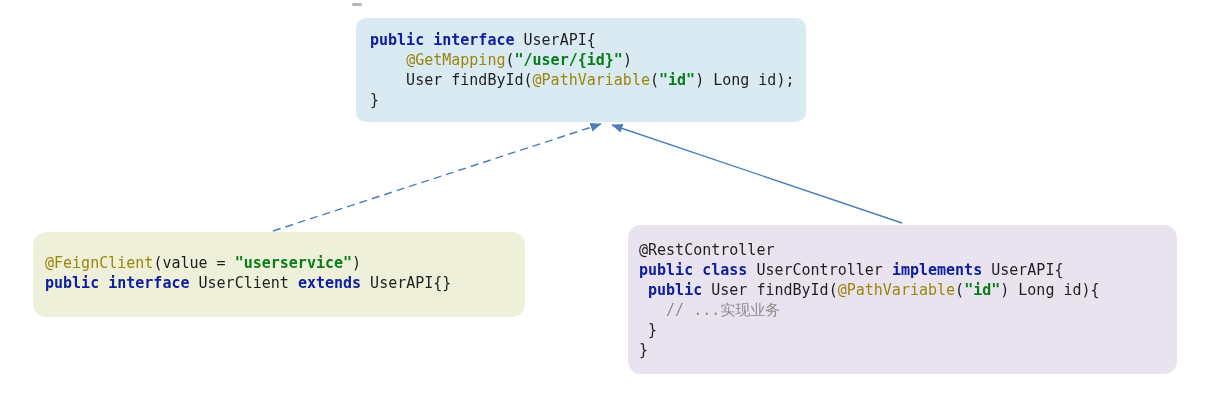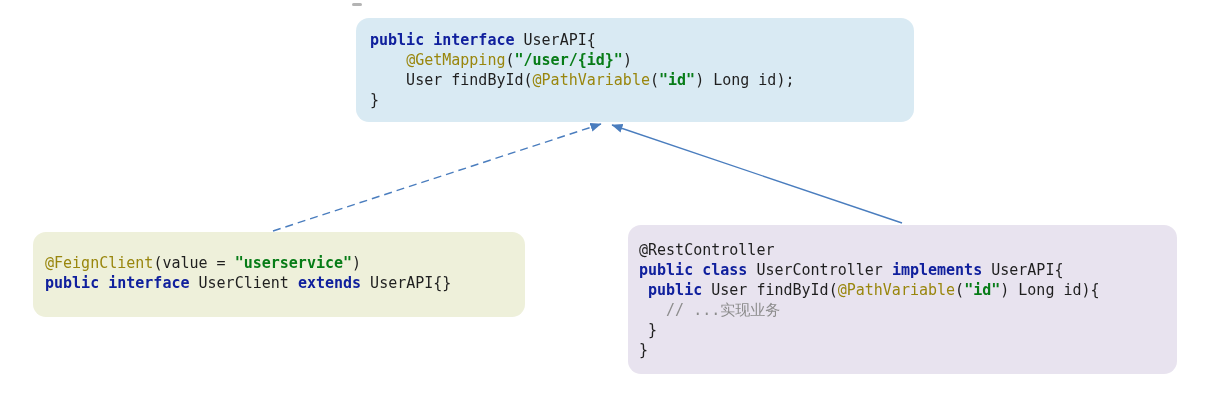--- a/index.html
+++ b/index.html
@@ -15,21 +15,21 @@
     position: absolute;
     left: 0; top: 0;
     width: 1221px; height: 405px;
     pointer-events: none;
   }
   .code-box {
     position: absolute;
     box-sizing: border-box;
     border-radius: 13px;
   }
-  .box-top   { left: 356px; top: 18px;  width: 558px; height: 104px; padding: 12px 14px; }
+  .box-top   { left: 356px; top: 18px;  width: 450px; height: 104px; padding: 12px 14px; border-radius: 10px; }
   .box-left  { left: 33px;  top: 232px; width: 492px; height: 85px;  padding: 21px 12px; }
   .box-right { left: 628px; top: 225px; width: 549px; height: 149px; padding: 15px 11px; }
   .code {
     margin: 0;
     font-family: "DejaVu Sans Mono", "Liberation Mono", monospace;
     font-size: 15px;
     line-height: 20px;
     white-space: pre;
   }
   .code-line { height: 20px; }

